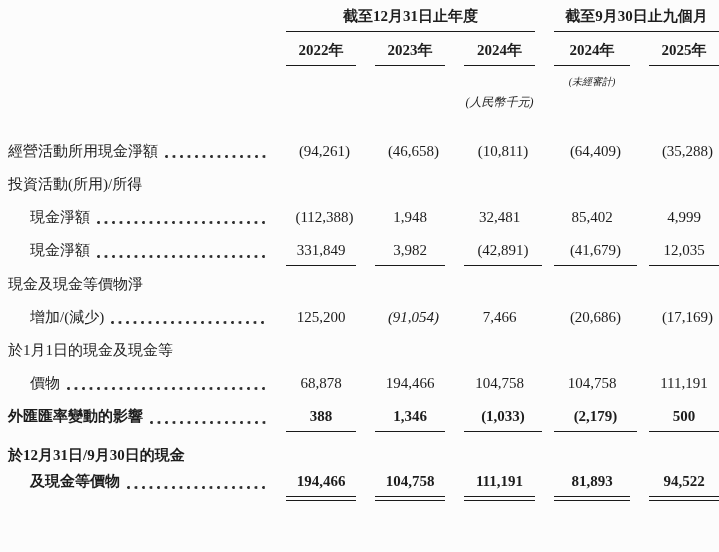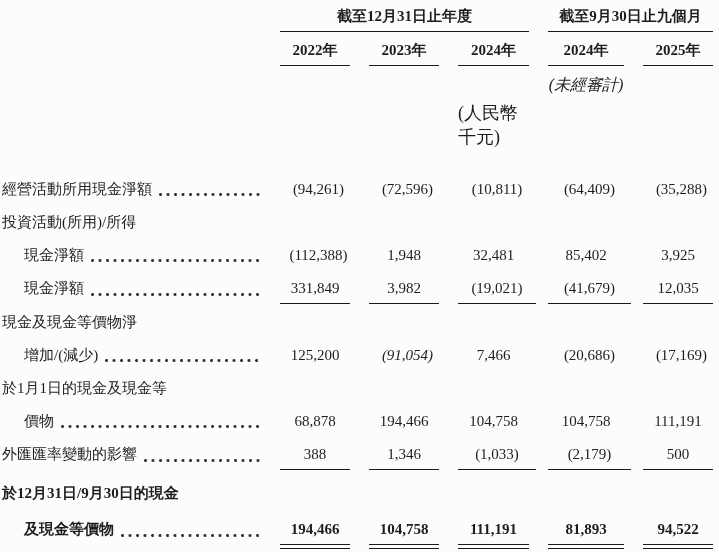--- a/index.html
+++ b/index.html
@@ -7,43 +7,43 @@
     width:719px;height:552px;overflow:hidden;
     background:#fcfcfc;color:#1d1d1d;
     font-family:"Liberation Serif","DejaVu Serif",serif;
     font-size:15px;
   }
   .page{padding-top:7px;}
   .grid{
     display:grid;
     grid-template-columns:259px 70px 70px 71px 76px 70px;
     column-gap:19px;
-    padding-left:2px;
+    padding-left:8px;
   }
   
   .gcell{
     font-weight:700;text-align:center;
     border-bottom:1.5px solid #1a1a1a;
     padding-bottom:5px;font-size:15px;white-space:nowrap;
   }
   .g1{grid-column:2/5;}
   .g2{grid-column:5/7;}
   .ycell{
     font-weight:700;text-align:center;
     border-bottom:1.5px solid #1a1a1a;
     padding:9px 0 5px;
   }
-  .note-un{grid-column:5;font-style:italic;text-align:center;padding-top:9px;font-size:16px;}
-  .note-cur{grid-column:4;padding-top:5px;font-size:18px;}
+  .note-un{grid-column:5;font-style:italic;text-align:center;padding-top:9px;font-size:10px;}
+  .note-cur{grid-column:4;font-style:italic;text-align:center;padding-top:5px;font-size:12px;}
   
   .tbody{margin-top:30px;}
   .trow{margin-bottom:12px;line-height:21px;}
   .trow.ruled{margin-bottom:8px;}
-  .trow.mb-lg{margin-bottom:13px;}
-  .trow.mb-sm{margin-bottom:15px;}
+  .trow.mb-lg{margin-bottom:13px;font-weight:bold;}
+  .trow.mb-sm{margin-bottom:5px;}
   .bold{font-weight:700;}
   .lbl{display:flex;align-items:baseline;min-width:0;}
   .lbl .txt{white-space:nowrap;}
   .indent .txt{padding-left:22px;}
   .leader{
     flex:1;height:3px;align-self:flex-end;
     margin:0 1px 4px 7px;
     background-image:radial-gradient(circle at 1.5px 1.5px,#2e2e2e 1.25px,rgba(0,0,0,0) 1.6px);
     background-size:7.5px 3px;background-repeat:repeat-x;
     background-position:left bottom;
@@ -85,53 +85,53 @@
   </div>
 
   <div class="tbody">
 
     <div class="grid trow">
       <div class="lbl">
         <span class="txt">經營活動所用現金淨額</span>
         <span class="leader"></span>
       </div>
       <div class="num" style="margin-right: -7px;">(94,261)</div>
-      <div class="num" style="margin-right: -7px;">(72,596)</div>
+      <div class="num" style="margin-right: -7px;">(46,658)</div>
       <div class="num" style="margin-right: -7px;">(10,811)</div>
       <div class="num" style="margin-right: -7px;">(64,409)</div>
       <div class="num" style="margin-right: -7px;">(35,288)</div>
     </div>
 
     <div class="grid trow">
       <div class="lbl">
         <span class="txt">投資活動(所用)/所得</span>
       </div>
     </div>
 
     <div class="grid trow">
       <div class="lbl indent">
         <span class="txt">現金淨額</span>
         <span class="leader"></span>
       </div>
       <div class="num" style="margin-right: -7px;">(112,388)</div>
       <div class="num">1,948</div>
       <div class="num">32,481</div>
       <div class="num">85,402</div>
-      <div class="num">3,925</div>
+      <div class="num">4,999</div>
     </div>
 
 
     <div class="grid trow ruled">
       <div class="lbl indent pad">
         <span class="txt">現金淨額</span>
         <span class="leader"></span>
       </div>
       <div class="num rs">331,849</div>
       <div class="num rs">3,982</div>
-      <div class="num rs" style="margin-right: -7px;">(19,021)</div>
+      <div class="num rs" style="margin-right: -7px;">(42,891)</div>
       <div class="num rs" style="margin-right: -7px;">(41,679)</div>
       <div class="num rs">12,035</div>
     </div>
 
     <div class="grid trow">
       <div class="lbl">
         <span class="txt">現金及現金等價物淨</span>
       </div>
     </div>
 

